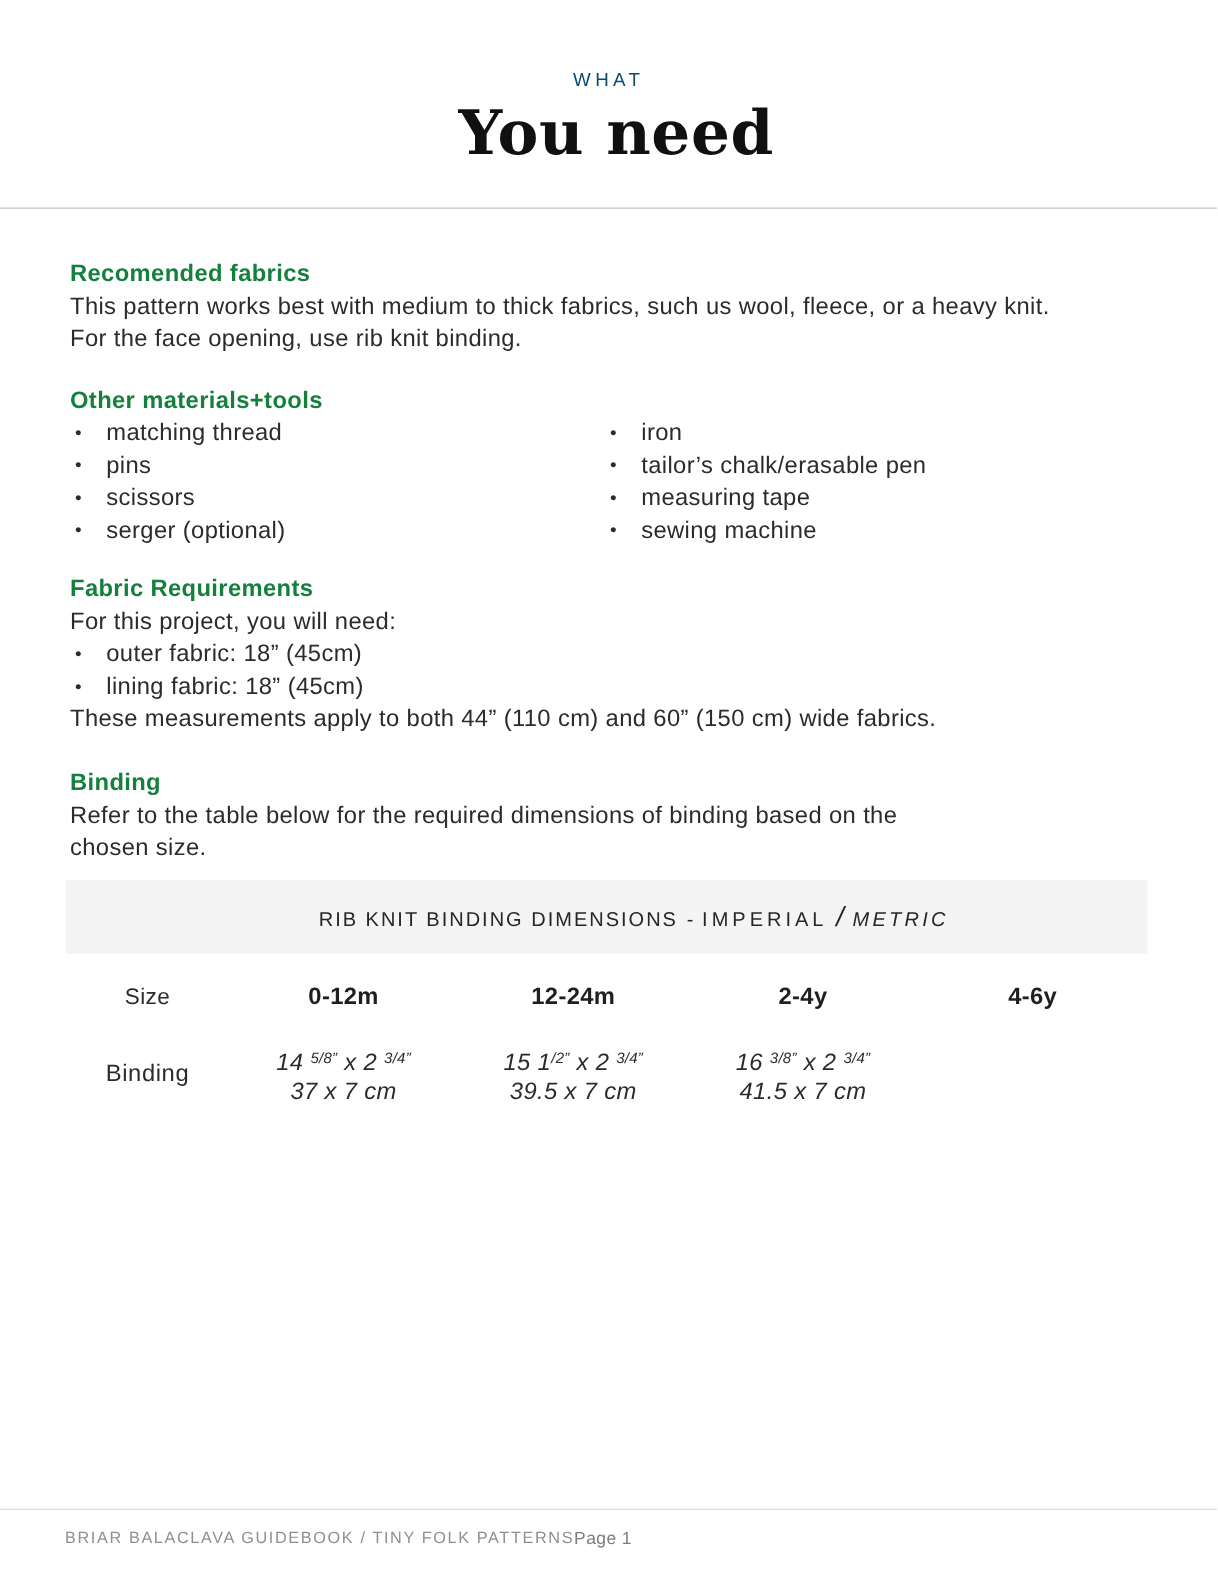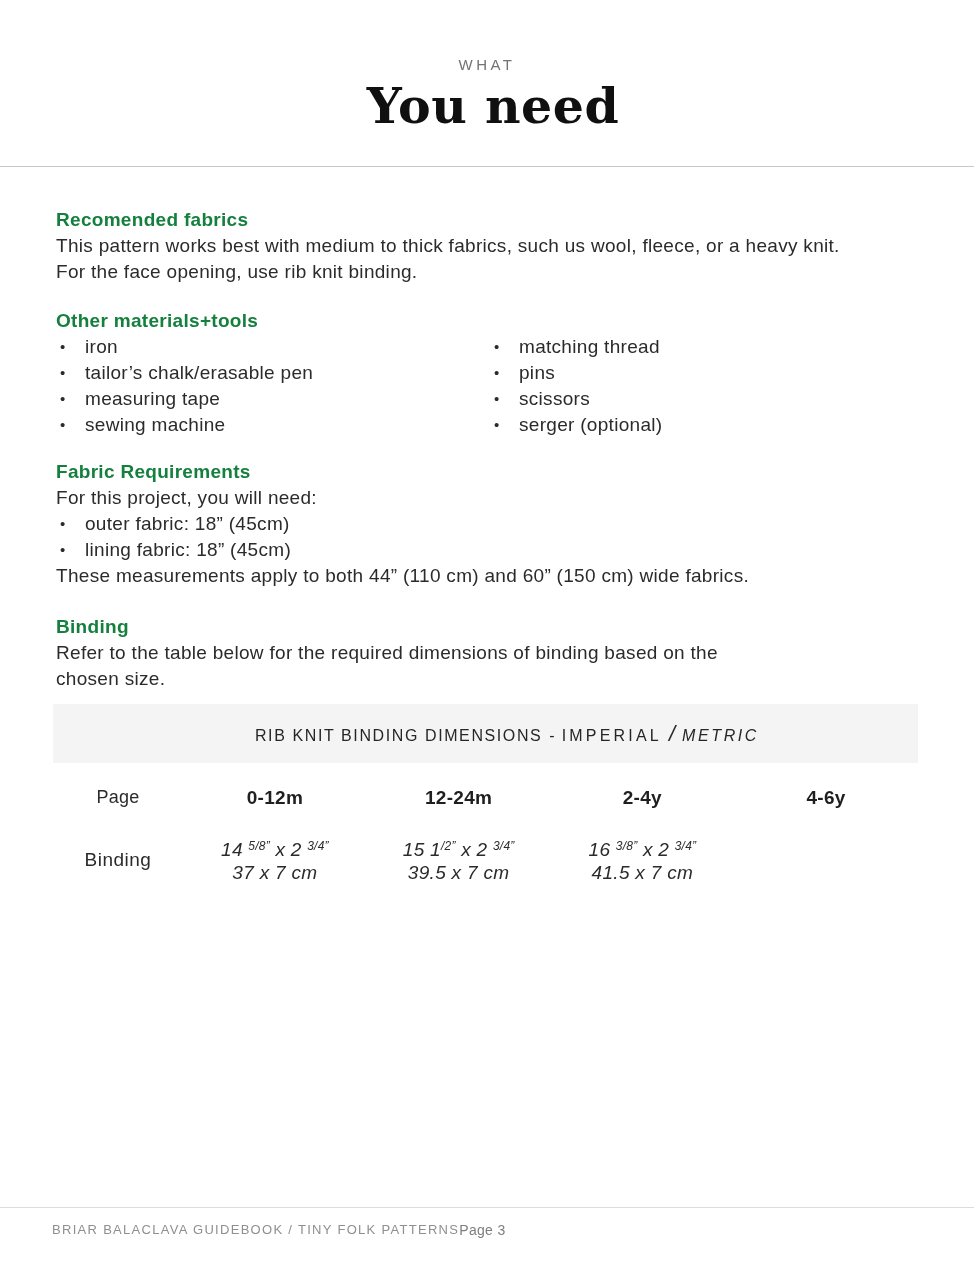--- a/index.html
+++ b/index.html
@@ -7,21 +7,21 @@
     position:relative;
     width:974px; height:1266px;
     background:#ffffff;
     font-family:"Liberation Sans", sans-serif;
     color:#262626;
     overflow:hidden;
   }
 
   
   .header { height:167px; box-sizing:border-box; border-bottom:1px solid #c7c7c7; text-align:center; padding-top:56px; }
-  .eyebrow { font-size:15px; letter-spacing:3.5px; color:#737373; }
+  .eyebrow { font-size:15px; letter-spacing:3.5px; color:#0c4a6e; }
   .doc-title {
     margin:7px 0 0;
     font-family:"DejaVu Serif", serif;
     font-weight:700;
     font-size:49px;
     line-height:52px;
     letter-spacing:0.5px;
     color:#101010;
     padding-left:12px;
   }
@@ -94,31 +94,31 @@
 
     <section class="sec-recommended">
       <h2 class="h2">Recomended fabrics</h2>
       <p class="body-text">This pattern works best with medium to thick fabrics, such us wool, fleece, or a heavy knit.
 For the face opening, use rib knit binding.</p>
     </section>
 
     <section class="sec-materials">
       <h2 class="h2">Other materials+tools</h2>
       <div class="cols">
+        <ul class="bullets col-left">
+            <li>matching thread</li>
+            <li>pins</li>
+            <li>scissors</li>
+            <li>serger (optional)</li>
+          </ul>
         <ul class="bullets col-right">
             <li>iron</li>
             <li>tailor’s chalk/erasable pen</li>
             <li>measuring tape</li>
             <li>sewing machine</li>
-          </ul>
-        <ul class="bullets col-left">
-            <li>matching thread</li>
-            <li>pins</li>
-            <li>scissors</li>
-            <li>serger (optional)</li>
           </ul>
       </div>
     </section>
 
     <section class="sec-fabric">
       <h2 class="h2">Fabric Requirements</h2>
       <p class="body-text">For this project, you will need:</p>
       <ul class="bullets">
           <li>outer fabric: 18” (45cm)</li>
           <li>lining fabric: 18” (45cm)</li>
@@ -132,36 +132,36 @@
 chosen size.</p>
     </section>
 
     <div class="band">
       <div class="band-title">
         <span class="bt-main">RIB KNIT BINDING DIMENSIONS</span><span class="bt-dash">-</span><span class="bt-imperial">IMPERIAL</span><span class="bt-slash">/</span><span class="bt-metric">METRIC</span>
       </div>
     </div>
 
     <div class="grid size-grid">
-      <div class="size-label">Page</div>
+      <div class="size-label">Size</div>
 
     <div class="size-cell">0-12m</div>
         <div class="size-cell">12-24m</div>
         <div class="size-cell">2-4y</div>
         <div class="size-cell">4-6y</div>
       </div>
 
     <div class="grid bind-grid">
       <div class="bind-label">Binding</div>
 
     <div class="bind-cell"><span>14 <span class="sup">5/8”</span> x 2 <span class="sup">3/4”</span></span><span class="metric-line">37 x 7 cm</span></div>
         <div class="bind-cell"><span>15 1<span class="sup">/2”</span> x 2 <span class="sup">3/4”</span></span><span class="metric-line">39.5 x 7 cm</span></div>
         <div class="bind-cell"><span>16 <span class="sup">3/8”</span> x 2 <span class="sup">3/4”</span></span><span class="metric-line">41.5 x 7 cm</span></div>
       </div>
 
   </div>
 
   <div class="footer">
     <div class="footer-left">BRIAR BALACLAVA GUIDEBOOK / TINY FOLK PATTERNS</div>
-    <div class="footer-right">Page 3</div>
+    <div class="footer-right">Page 1</div>
   </div>
 
 </div>
 
 </body></html>

